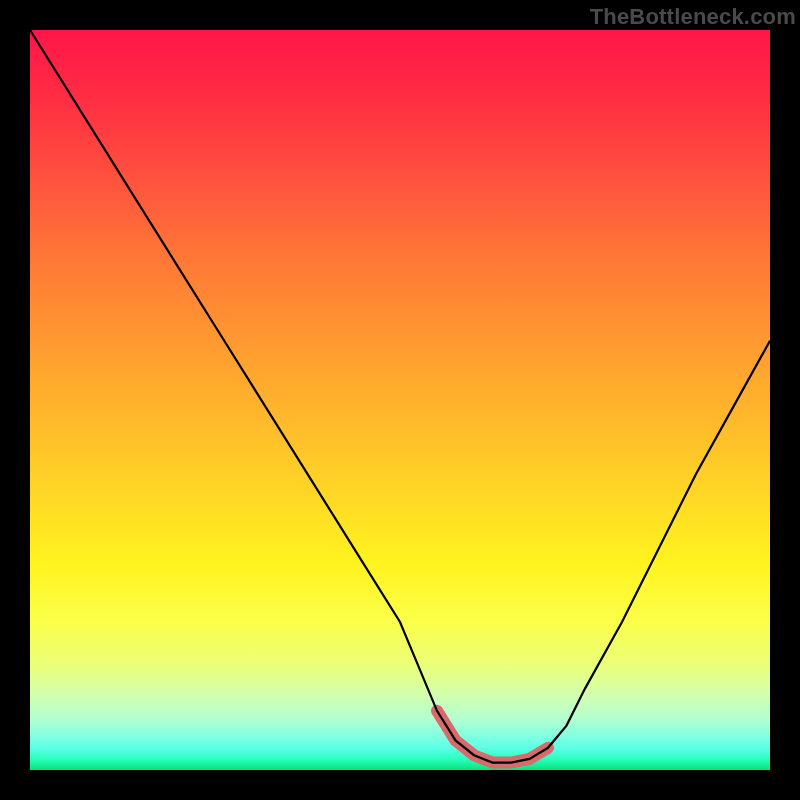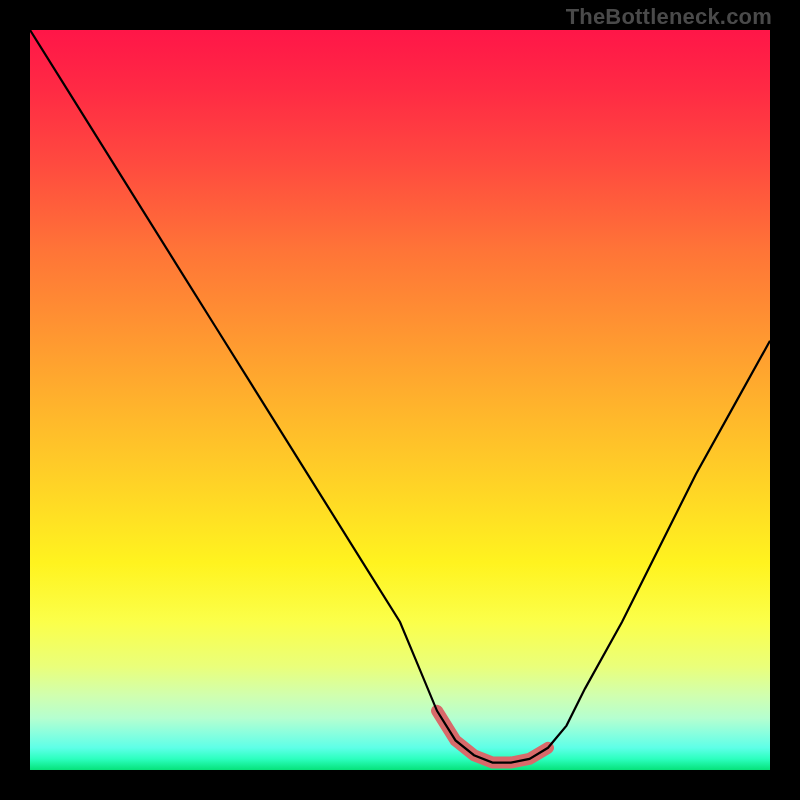--- a/index.html
+++ b/index.html
@@ -13,21 +13,21 @@
   }
   .frame {
     position: relative;
     width: 800px;
     height: 800px;
     background: #000;
   }
   .watermark {
     position: absolute;
     top: 4px;
-    right: 28px;
+    right: 4px;
     color: #4a4a4a;
     font-size: 22px;
     font-weight: 600;
     letter-spacing: 0.2px;
     z-index: 10;
   }
   .plot {
     position: absolute;
     left: 30px;
     top: 30px;

